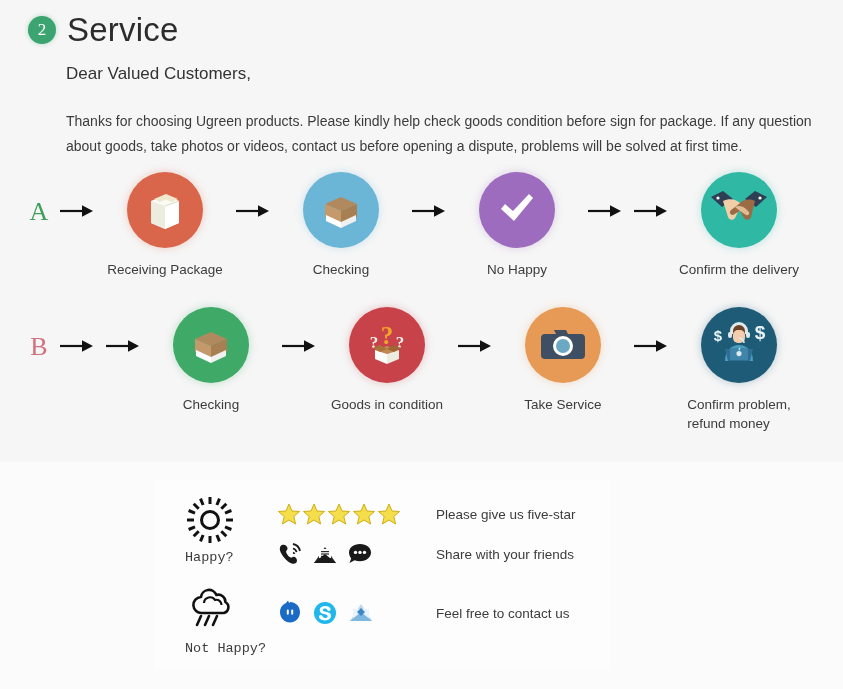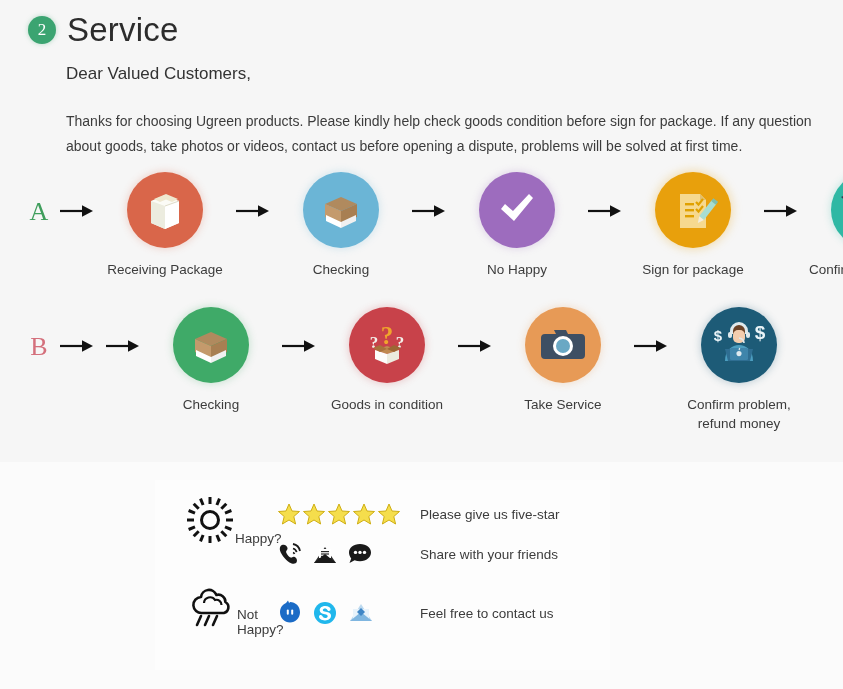--- a/index.html
+++ b/index.html
@@ -115,21 +115,21 @@
     display: flex;
     align-items: center;
     justify-content: center;
     position: relative;
   }
   .circle svg { display: block; }
   .step-label {
     margin-top: 12px;
     font-size: 13.5px;
     color: #3c3c3c;
-    text-align: center;
+    text-align: left;
     line-height: 19px;
     white-space: pre-line;
   }
 
   
   .c-orange   { background: #d9664a; box-shadow: 0 0 9px rgba(217,102,74,.30); }
   .c-skyblue  { background: #6bb5d6; box-shadow: 0 0 9px rgba(107,181,214,.30); }
   .c-purple   { background: #9d6cbe; box-shadow: 0 0 9px rgba(157,108,190,.30); }
   .c-amber    { background: #e8a00c; box-shadow: 0 0 11px rgba(232,160,12,.40); }
   .c-teal     { background: #2fb8a4; box-shadow: 0 0 9px rgba(47,184,164,.30); }
@@ -159,22 +159,24 @@
     position: absolute;
     display: flex;
     align-items: flex-start;
   }
   .fb-row.row-happy    { left: 30px; top: 14px; }
   .fb-row.row-unhappy  { left: 30px; top: 105px; }
 
   .mood {
     width: 92px;
     display: flex;
-    align-items: flex-end;
+    flex-direction: column;
+    align-items: flex-start;
     flex: 0 0 auto;
+    font-family: Liberation Mono, monospace;
   }
   .mood-glyph { height: 52px; display:flex; align-items:center; justify-content:center; }
   .mood-label {
     font-size: 13.5px;
     color: #3c3c3c;
     margin-top: 4px;
   }
 
   .fb-right { flex: 0 0 auto; }
   .fb-line {
@@ -184,21 +186,21 @@
   }
   .fb-icons {
     width: 135px;
     display: flex;
     align-items: center;
     gap: 9px;
   }
   .fb-text {
     font-size: 13.5px;
     color: #3c3c3c;
-    margin-left: 8px;
+    margin-left: 24px;
     white-space: nowrap;
   }
   .stars { display: flex; gap: 1px; }
 </style>
 </head>
 <body>
 
 <div class="page">
 
   <div class="service-panel">
@@ -271,39 +273,20 @@
         <div class="step-label">No Happy</div>
       </div>
 
       <div class="arrow">
         <svg width="34" height="14" viewBox="0 0 34 14">
             <path d="M0 7 h24" stroke="#111" stroke-width="2.2" fill="none"></path>
             <path d="M22 1.2 L33 7 L22 12.8 Z" fill="#111"></path>
           </svg>
       </div>
 
-      <div class="step">
-        <div class="circle c-amber">
-          <svg width="50" height="50" viewBox="0 0 50 50">
-            <path d="M12,9 h20 l6,6 v28 h-26 z" fill="#f6d98f"></path>
-            <path d="M32,9 v6 h6 z" fill="#e2bf6c"></path>
-            <rect x="17" y="18" width="9" height="2.4" fill="#e0a100"></rect>
-            <rect x="17" y="24" width="9" height="2.4" fill="#e0a100"></rect>
-            <rect x="17" y="30" width="9" height="2.4" fill="#e0a100"></rect>
-            <path d="M28,17 l2.5,2.6 L35,14" stroke="#e0a100" stroke-width="2.2" fill="none"></path>
-            <path d="M28,24 l2.5,2.6 L35,21" stroke="#e0a100" stroke-width="2.2" fill="none"></path>
-            <g transform="rotate(38 36 30)">
-              <rect x="33" y="14" width="6" height="20" fill="#a8ddd0"></rect>
-              <polygon points="33,34 39,34 36,40" fill="#f3eddc"></polygon>
-              <rect x="33" y="11" width="6" height="3.5" fill="#7fbfae"></rect>
-            </g>
-          </svg>
-        </div>
-        <div class="step-label">Sign for package</div>
-      </div>
 
       <div class="arrow">
         <svg width="34" height="14" viewBox="0 0 34 14">
             <path d="M0 7 h24" stroke="#111" stroke-width="2.2" fill="none"></path>
             <path d="M22 1.2 L33 7 L22 12.8 Z" fill="#111"></path>
           </svg>
       </div>
 
       <div class="step">
         <div class="circle c-teal">

